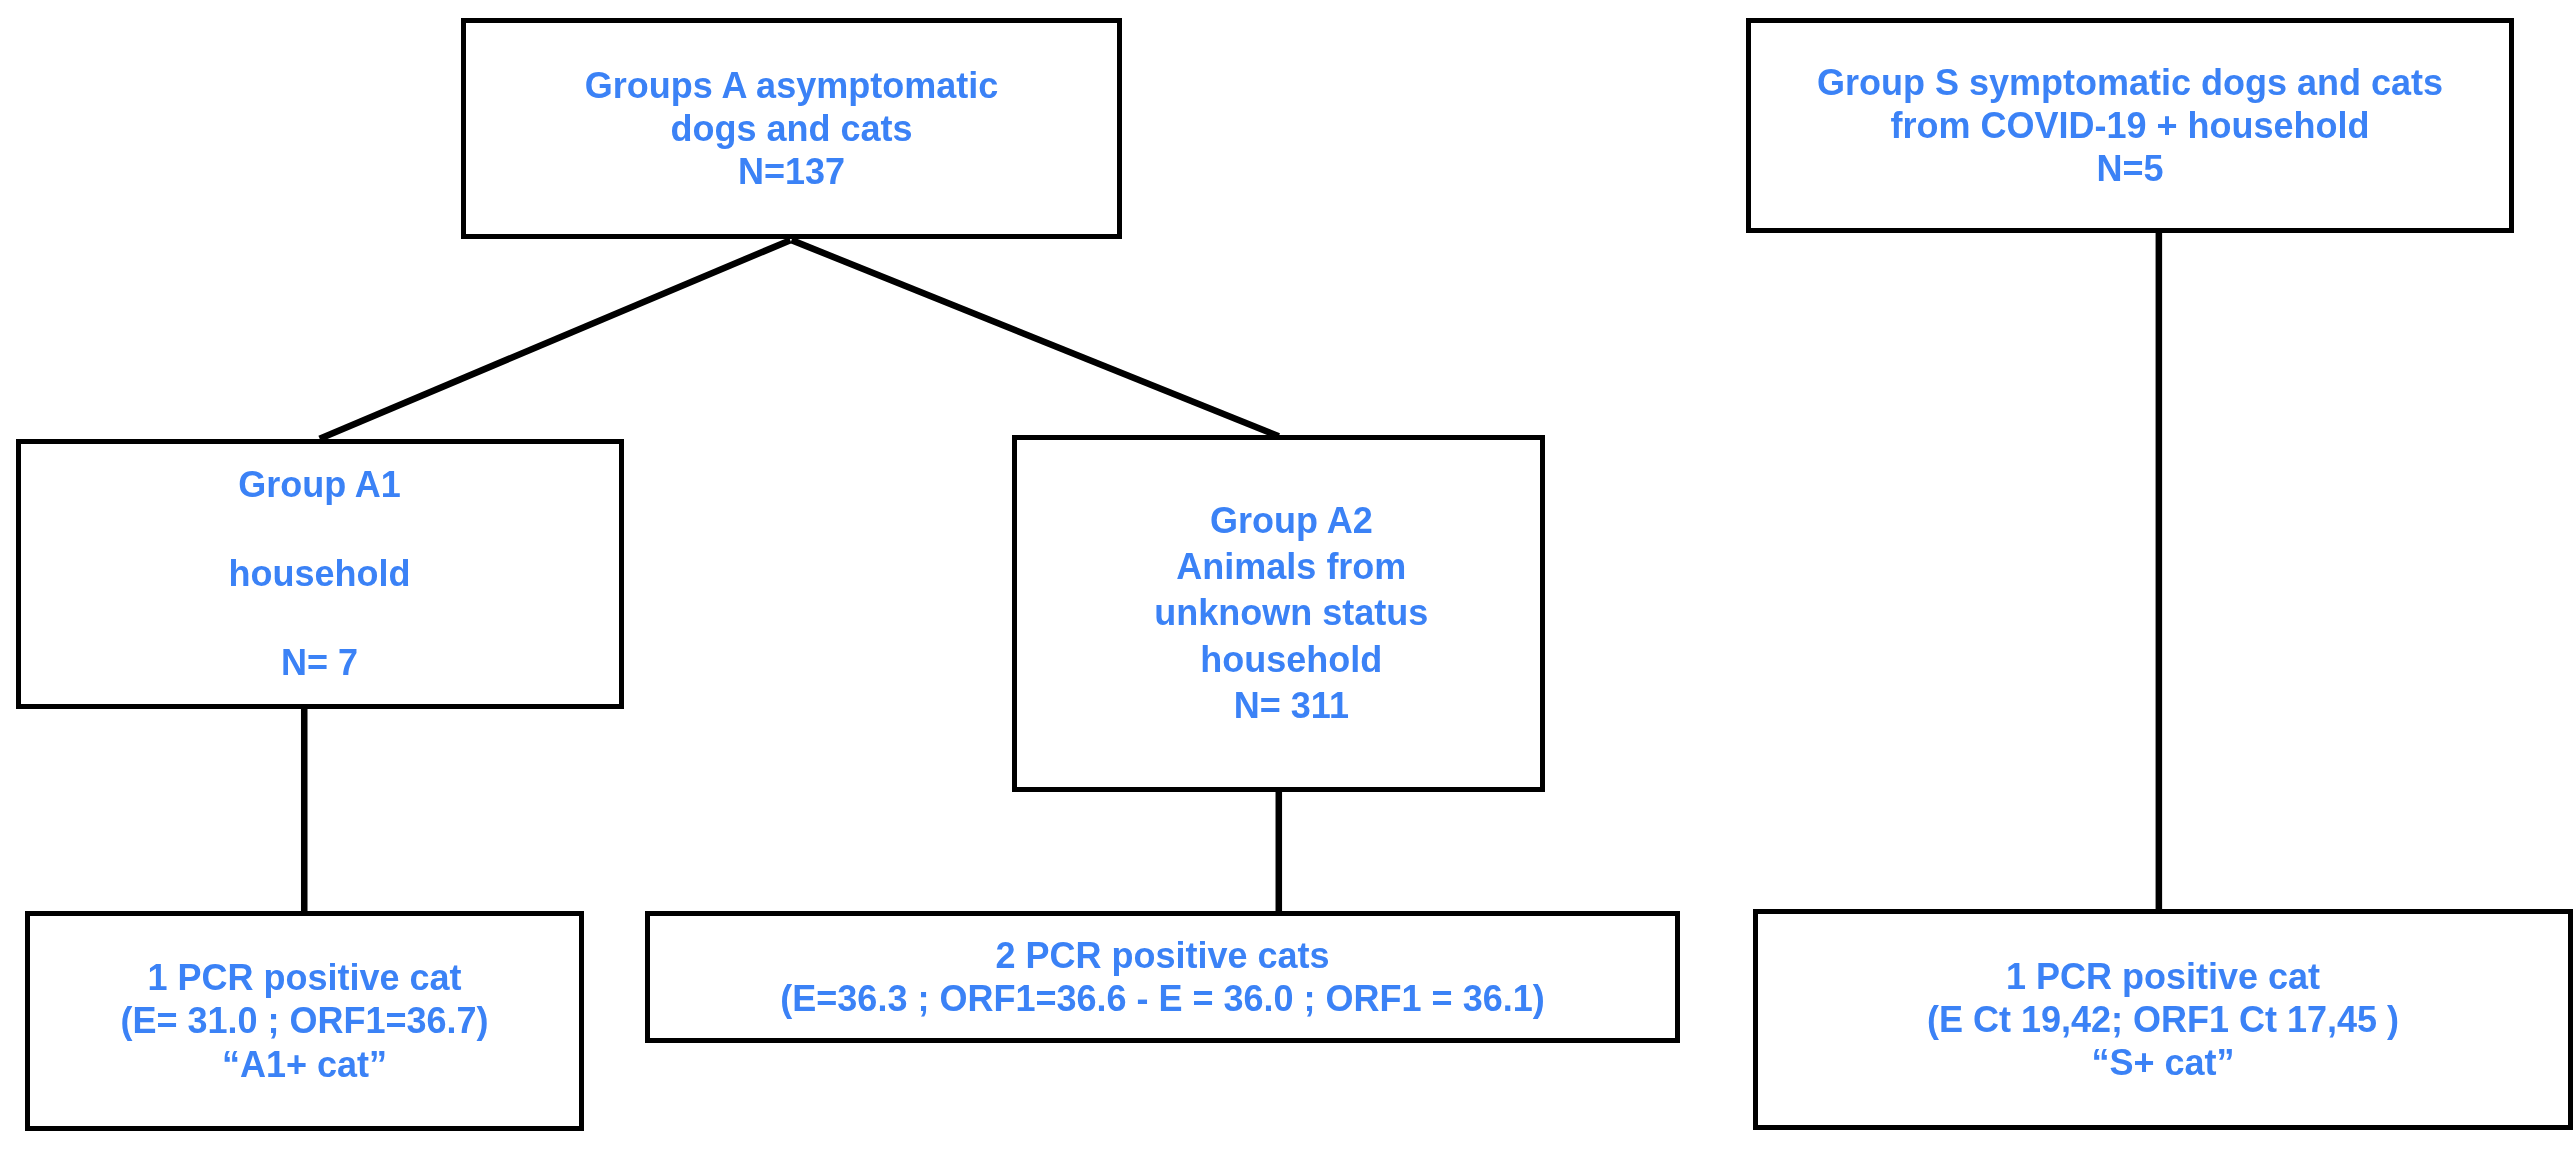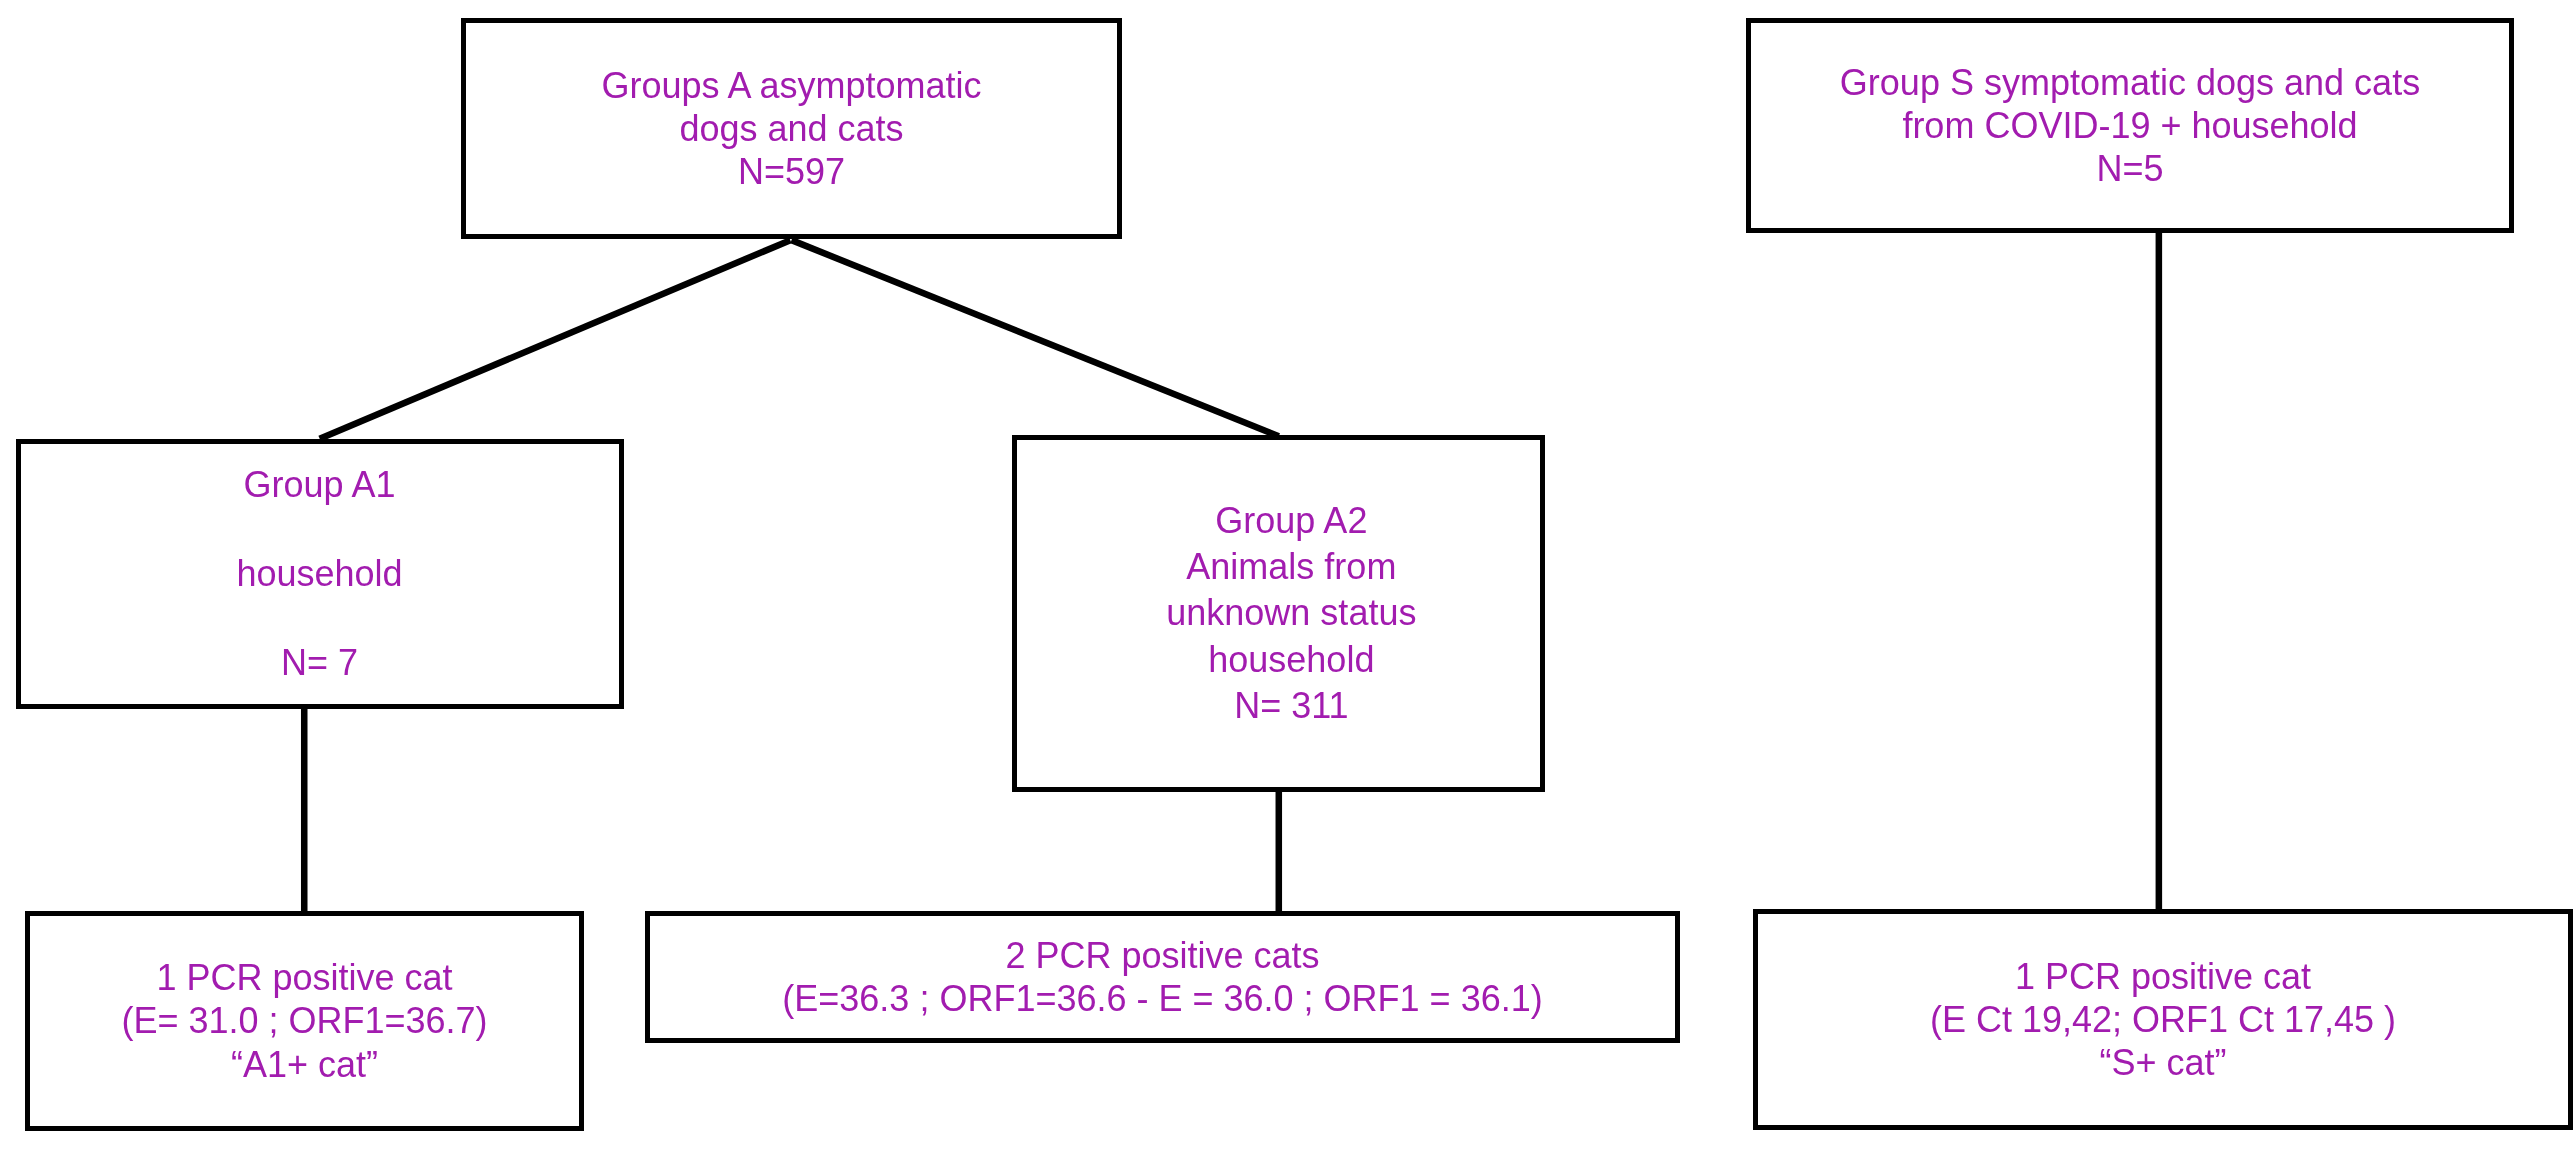--- a/index.html
+++ b/index.html
@@ -27,24 +27,25 @@
   .node {
     position: absolute;
     box-sizing: border-box;
     border: 5.3px solid #000000;
     background: #ffffff;
     display: flex;
     flex-direction: column;
     align-items: center;
     justify-content: center;
     text-align: center;
-    color: #a21caf;
+    color: #3b82f6;
     font-size: 36px;
     line-height: 1.20;
     padding: 3.6px 8.3px;
+    font-weight: bold;
   }
   .node .line {
     display: block;
     white-space: nowrap;
   }
 
   
   #node-group-a        { left: 461px;  top: 18px;   width: 661px; height: 221px; }
   #node-group-s        { left: 1746px; top: 18px;   width: 768px; height: 215px; }
   #node-group-a1       { left: 15.5px;   top: 439px;  width: 608px; height: 270px; gap: 43px; }
@@ -71,21 +72,21 @@
     <line x1="512" y1="1190" x2="512" y2="1536" stroke="#000000" stroke-width="11"></line>
 
     <line x1="2152" y1="1328" x2="2152" y2="1536" stroke="#000000" stroke-width="11"></line>
 
     <line x1="3633" y1="390" x2="3633" y2="1533" stroke="#000000" stroke-width="11"></line>
   </svg>
 
   <div class="node" id="node-group-a">
     <span class="line">Groups A asymptomatic</span>
     <span class="line">dogs and cats</span>
-    <span class="line">N=597</span>
+    <span class="line">N=137</span>
   </div>
 
   <div class="node" id="node-group-s">
     <span class="line">Group S symptomatic dogs and cats</span>
     <span class="line">from COVID-19 + household</span>
     <span class="line">N=5</span>
   </div>
 
   <div class="node" id="node-group-a1">
     <span class="line">Group A1</span>

